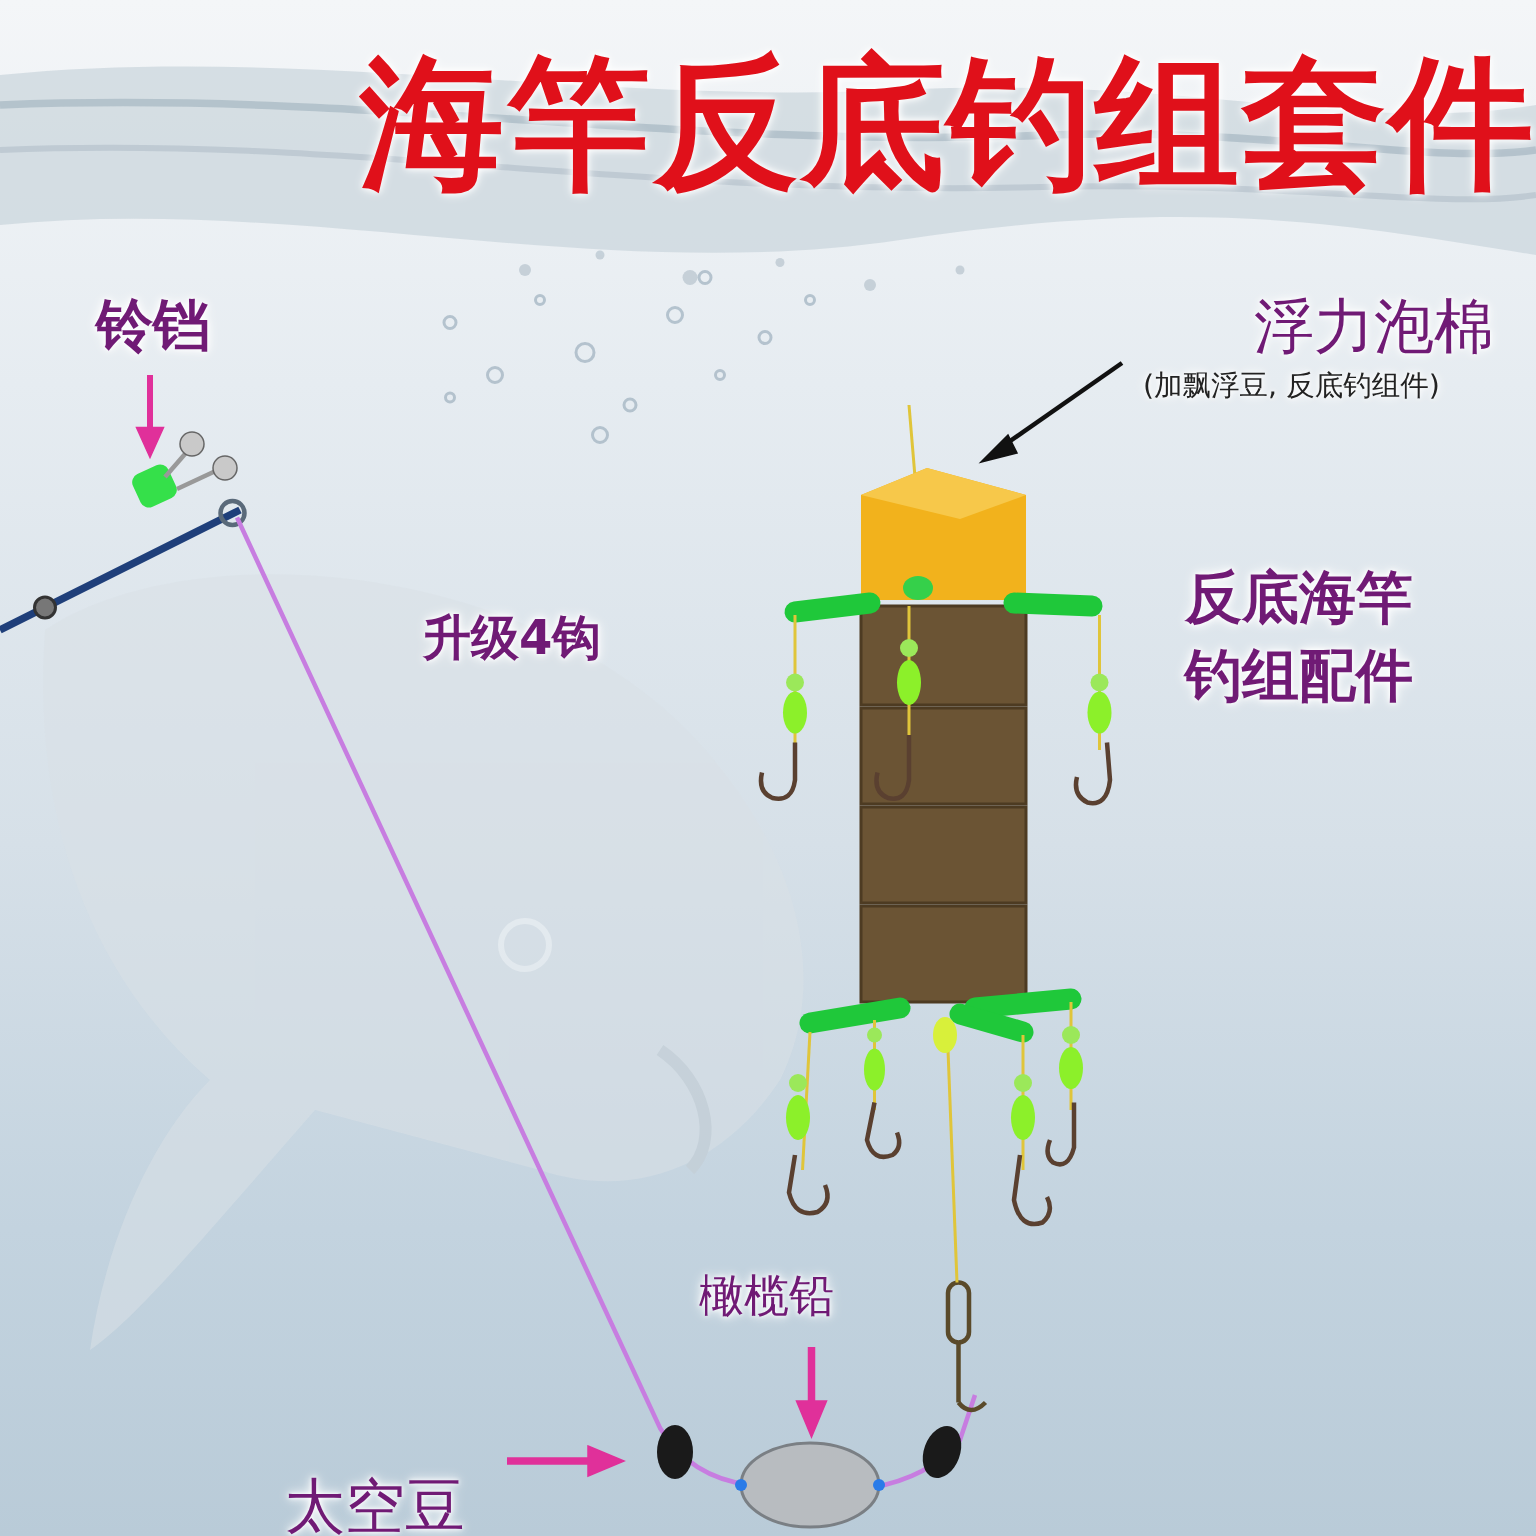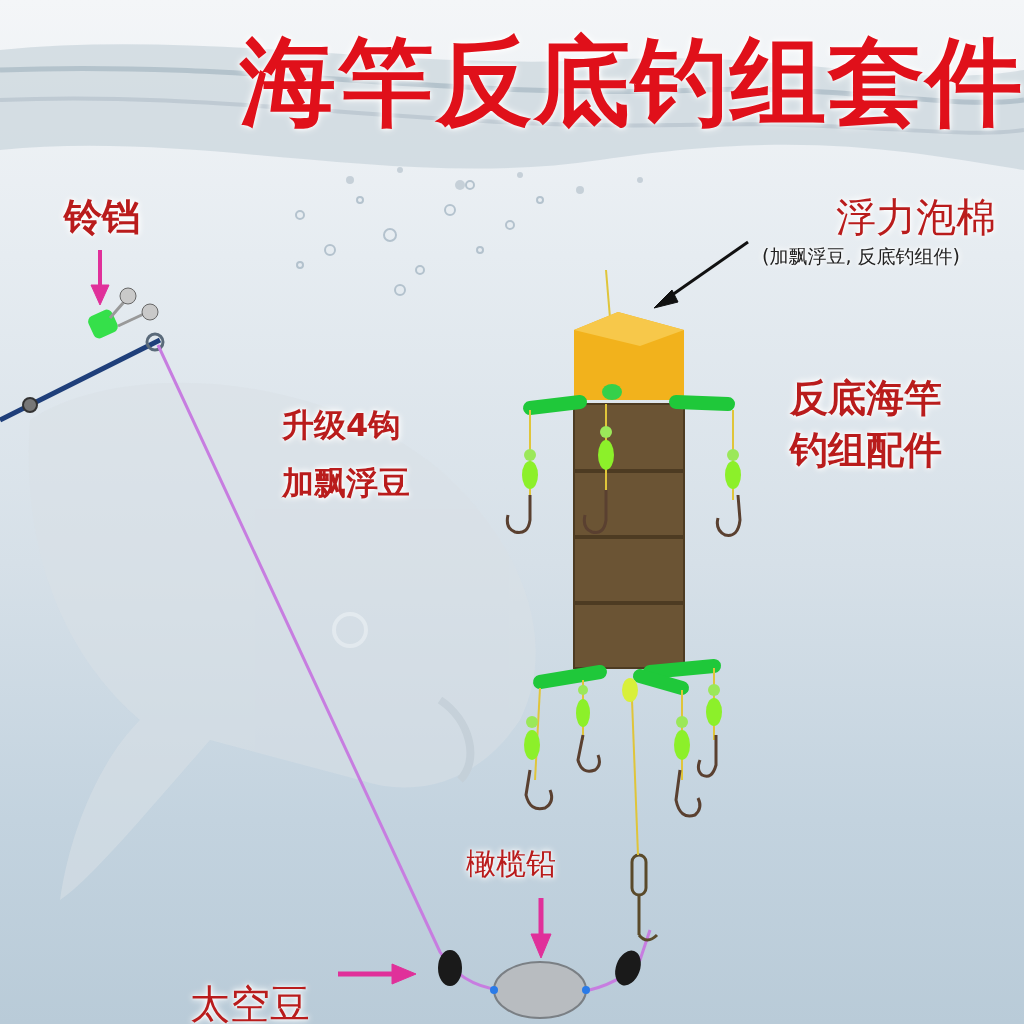--- a/index.html
+++ b/index.html
@@ -4,21 +4,21 @@
 <style>
   html, body { margin: 0; padding: 0; }
   body { width: 1024px; height: 1024px; overflow: hidden; position: relative;
     font-family: "DejaVu Sans", sans-serif;
     background: linear-gradient(180deg, #f4f6f8 0%, #e6ecf1 25%, #d6e0e8 55%, #c3d3df 80%, #b9cbd8 100%); }
   .abs { position: absolute; }
   .wave { left: 0; top: 30px; width: 1024px; height: 170px; }
   .title { left: 0; top: 22px; width: 1024px; text-align: right; font-family: "DejaVu Serif", serif;
     font-weight: bold; font-size: 96px; color: #e0101a; letter-spacing: 2px;
     text-shadow: 0 0 4px #fff, 0 0 8px #fff; line-height: 120px; }
-  .label { font-weight: bold; color: #b91c1c; text-shadow: 0 0 3px #fff, 0 0 6px #fff, 0 0 9px #fff; white-space: nowrap; }
+  .label { font-weight: bold; color: #701a75; text-shadow: 0 0 3px #fff, 0 0 6px #fff, 0 0 9px #fff; white-space: nowrap; }
   .lbl-bell { left: 64px; top: 192px; font-size: 38px; }
   .lbl-foam { left: 790px; top: 190px; font-size: 40px; font-weight: normal; margin-left: 46px; }
   .lbl-foam-sub { left: 762px; top: 244px; font-size: 19px; font-weight: normal; color: #222; }
   .lbl-upgrade { left: 282px; top: 396px; font-size: 32px; line-height: 58px; }
   .lbl-part { left: 790px; top: 372px; font-size: 38px; line-height: 52px; }
   .lbl-sinker { left: 466px; top: 844px; font-size: 30px; font-weight: normal; }
   .lbl-bean { left: 190px; top: 977px; font-size: 40px; font-weight: normal; }
   svg.art { left: 0; top: 0; }
 </style>
 </head>
@@ -181,20 +181,19 @@
   <ellipse cx="612" cy="392" rx="10" ry="8" fill="#35d04a"></ellipse>
 </svg>
 
 <div class="abs title">海竿反底钓组套件</div>
 
 <div class="abs label lbl-bell">铃铛</div>
 <div class="abs label lbl-foam">浮力泡棉</div>
 <div class="abs label lbl-foam-sub">(加飘浮豆, 反底钓组件)</div>
 <div class="abs label lbl-upgrade">
   <div>升级4钩</div>
-  <div>加飘浮豆</div>
 </div>
 <div class="abs label lbl-part">
   <div>反底海竿</div>
   <div>钓组配件</div>
 </div>
 <div class="abs label lbl-sinker">橄榄铅</div>
 <div class="abs label lbl-bean">太空豆</div>
 
 </body></html>

